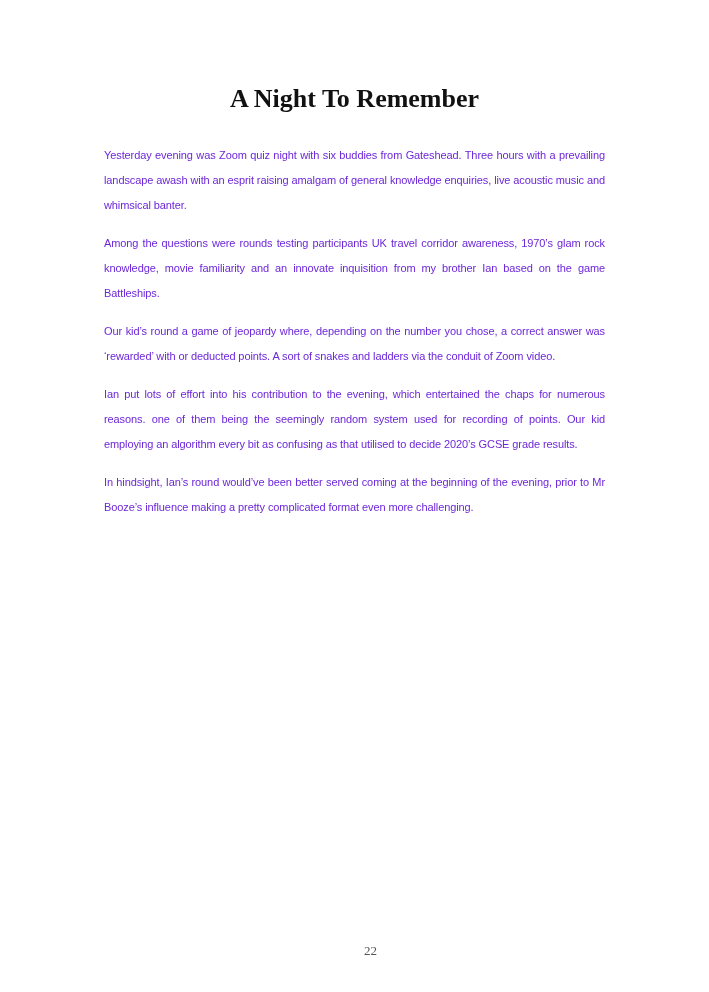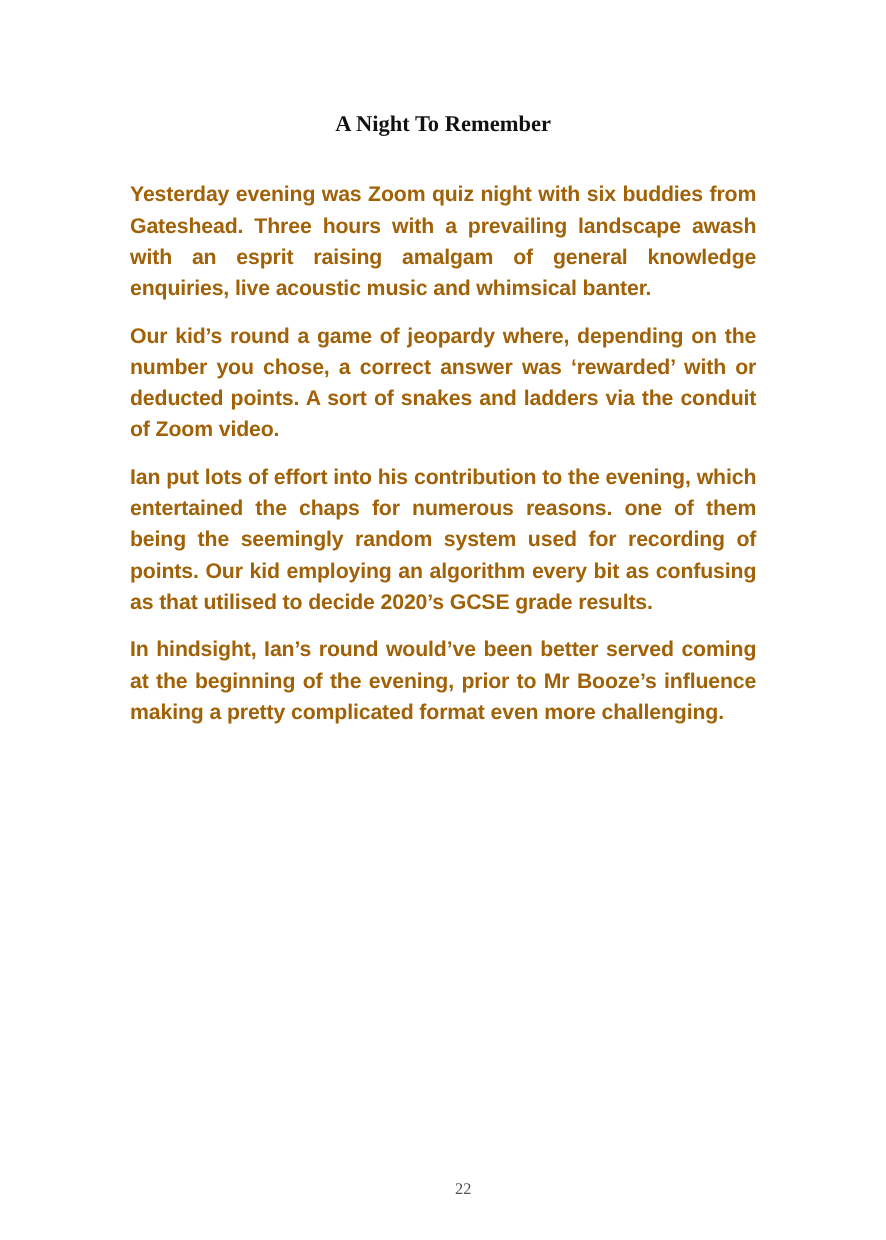--- a/index.html
+++ b/index.html
@@ -14,53 +14,53 @@
     background: #ffffff;
     overflow: hidden;
     font-family: "Liberation Sans", "DejaVu Sans", sans-serif;
   }
   .title {
     margin: 0;
     padding-top: 83px;
     text-align: center;
     font-family: "Liberation Serif", "DejaVu Serif", serif;
     font-weight: 700;
-    font-size: 18px;
+    font-size: 26px;
     line-height: 32px;
     color: #111111;
   }
   .content {
     margin: 28px 104px 0 104px;
   }
   .content p {
     margin: 0 0 13px 0;
-    font-size: 17px;
+    font-size: 11px;
     line-height: 25px;
-    color: #a16207;
+    color: #6d28d9;
     text-align: justify;
     letter-spacing: -0.1px;
-    font-weight: bold;
   }
   .page-number {
     position: absolute;
     left: 0;
     right: 0;
     bottom: 33px;
     text-align: center;
     font-family: "Liberation Serif", "DejaVu Serif", serif;
     font-size: 13px;
     color: #555555;
     padding-left: 32px;
   }
 </style>
 </head>
 <body>
 
 <div class="page">
   <h1 class="title">A Night To Remember</h1>
   <div class="content">
     <p>Yesterday evening was Zoom quiz night with six buddies from Gateshead. Three hours with a prevailing landscape awash with an esprit raising amalgam of general knowledge enquiries, live acoustic music and whimsical banter.</p>
+    <p>Among the questions were rounds testing participants UK travel corridor awareness, 1970’s glam rock knowledge, movie familiarity and an innovate inquisition from my brother Ian based on the game Battleships.</p>
     <p>Our kid’s round a game of jeopardy where, depending on the number you chose, a correct answer was ‘rewarded’ with or deducted points. A sort of snakes and ladders via the conduit of Zoom video.</p>
     <p>Ian put lots of effort into his contribution to the evening, which entertained the chaps for numerous reasons. one of them being the seemingly random system used for recording of points. Our kid employing an algorithm every bit as confusing as that utilised to decide 2020’s GCSE grade results.</p>
     <p>In hindsight, Ian’s round would’ve been better served coming at the beginning of the evening, prior to Mr Booze’s influence making a pretty complicated format even more challenging.</p>
   </div>
   <div class="page-number">22</div>
 </div>
 
 </body></html>

